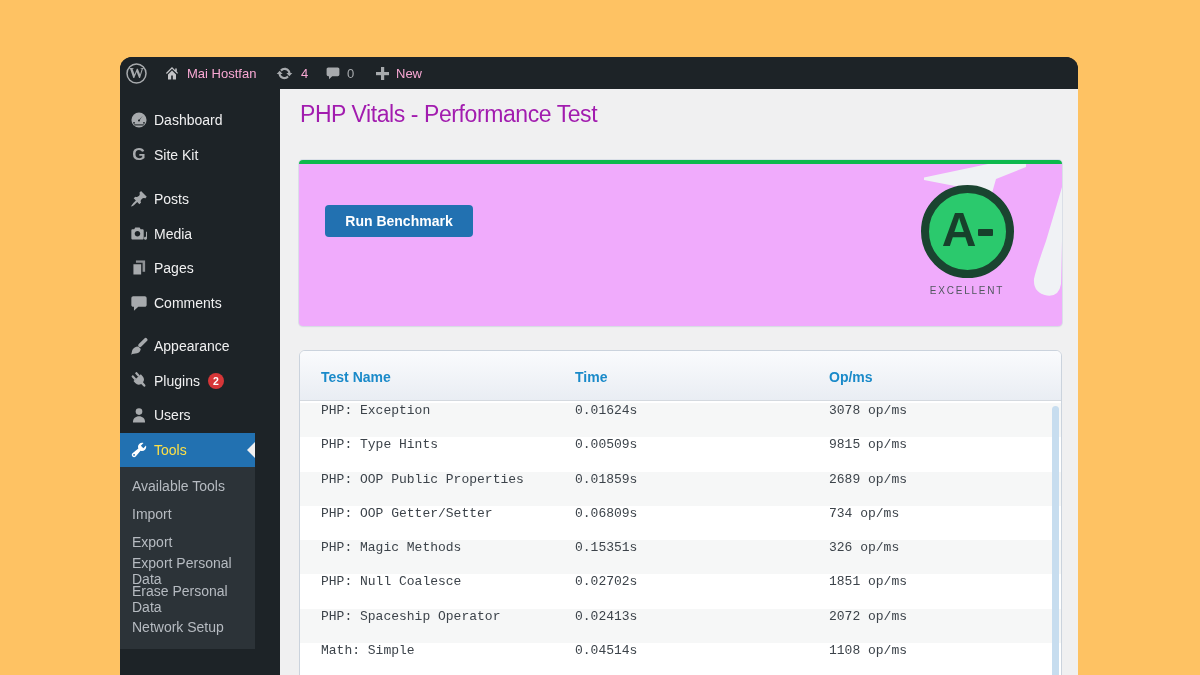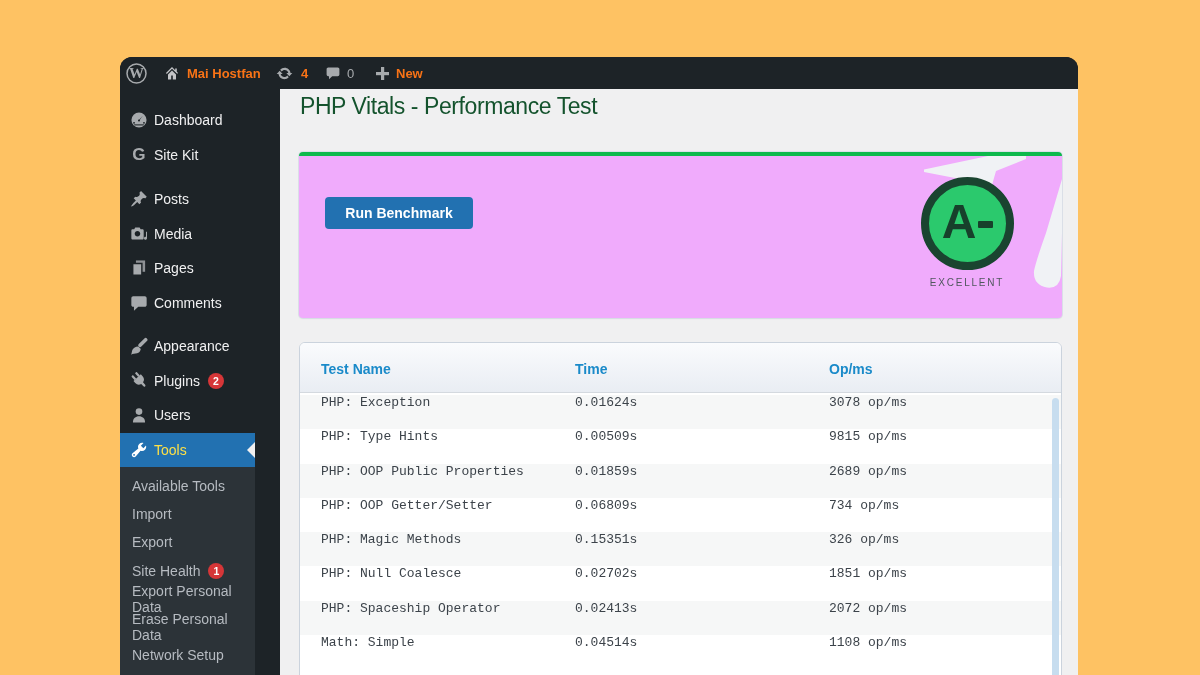--- a/index.html
+++ b/index.html
@@ -2,37 +2,37 @@
 <html><head>
 <meta charset="utf-8">
 <style>
 *{margin:0;padding:0;box-sizing:border-box}
 html,body{width:1200px;height:675px;overflow:hidden}
 body{background:#fec263;font-family:"Liberation Sans",sans-serif;position:relative}
 .window{position:absolute;left:120px;top:57px;width:958px;height:618px;border-radius:12px 12px 0 0;overflow:hidden;background:#1d2327}
 
 .abar{position:absolute;left:0;top:0;width:100%;height:32px;background:#1d2327;color:#f0f0f1;font-size:13px}
 .abar .it{position:absolute;top:0;height:32px;display:flex;align-items:center}
-.abar .txt{font-weight:700;color:#f97316}
+.abar .txt{font-weight:400;color:#f9a8d4}
 .abar .gtxt{color:#a7aaad;font-weight:400}
 
 .sidebar{position:absolute;left:0;top:32px;bottom:0;width:135px;background:#1d2327}
 .menu{padding-top:14px}
 .mi{height:34.5px;display:flex;align-items:center;padding-left:10px;color:#f0f0f1;font-size:14px;font-weight:500;position:relative}
 .mi svg{width:18px;height:18px;flex:0 0 18px;margin-right:6px}
 .sep1{height:10px}
 .sep2{height:9px}
 .mi.sel{background:#2271b1;color:#fde047}
 .mi.sel:after{content:'';position:absolute;right:0;top:50%;margin-top:-8px;border:8px solid transparent;border-right-color:#f0f0f1}
 .badge{margin-left:8px;min-width:16px;height:16px;border-radius:8px;background:#d63638;color:#fff;font-size:10.5px;font-weight:600;display:inline-flex;align-items:center;justify-content:center;padding:0 4px}
 .submenu{background:#2c3338;padding:5px 0 8px}
 .si{height:28.2px;display:flex;align-items:center;padding-left:12px;color:#b6bbc1;font-size:14px;font-weight:500}
 
 .content{position:absolute;left:160px;right:0;top:32px;bottom:0;background:#f0f0f1;overflow:hidden}
-h1{font-size:23px;font-weight:400;color:#14532d;padding:2px 0 0 20px;line-height:31px;letter-spacing:-.42px}
+h1{font-size:23px;font-weight:400;color:#a21caf;padding:10px 0 0 20px;line-height:31px;letter-spacing:-.42px}
 .card1{position:relative;margin:30px 16px 0 19px;height:166px;background:#f0abfc;border-top:4.5px solid #0db94c;border-radius:4px;box-shadow:0 0 0 1px rgba(205,214,226,.6),0 1px 2px rgba(0,0,0,.05);overflow:hidden}
 .btn{position:absolute;left:26px;top:41px;width:148px;height:32px;background:#2271b1;color:#fff;border-radius:4px;font-size:14px;font-weight:600;display:flex;align-items:center;justify-content:center}
 .grade{position:absolute;left:622px;top:21px;width:93px;height:93px;border-radius:50%;border:8px solid #1a4430;background:#2bc96d;display:flex;align-items:center;justify-content:center;font-size:48px;font-weight:700;color:#17402b}
 .minus{display:inline-block;width:15px;height:7px;background:#17402b;margin-left:2px;margin-top:2px;border-radius:1px}
 .gl{position:absolute;left:592px;top:121px;width:152px;text-align:center;font-size:10px;letter-spacing:1.8px;color:#50575e}
 .wm{position:absolute;right:0;top:0;height:100%;width:240px}
 
 .card2{position:relative;margin:24px 16px 0 19px;height:345px;background:#fff;border:1px solid #cbd3dd;border-radius:6px;overflow:hidden}
 .thead{height:50px;padding-top:3px;background:linear-gradient(#fafbfd,#e9edf3);border-bottom:1px solid #d4d9df;display:flex;align-items:center;color:#1a8ac9;font-weight:700;font-size:14px}
 .c1{width:275px;padding-left:21px}
@@ -126,21 +126,20 @@
             <path d="M3.3 17.5c0-3.7 3-6.2 6.7-6.2s6.7 2.5 6.7 6.2v.8H3.3z"></path>
           </svg>Users</div>
       <div class="mi sel"><svg viewBox="0 0 20 20" fill="#ffffff">
             <path d="M16.68 9.77c-1.34 1.34-3.3 1.67-4.95.99l-5.41 6.52c-.99.99-2.59.99-3.58 0s-.99-2.59 0-3.57l6.52-5.42c-.68-1.65-.35-3.61.99-4.95 1.28-1.28 3.12-1.62 4.72-1.06l-2.89 2.89 2.82 2.82 2.86-2.87c.53 1.58.18 3.39-1.08 4.65zM3.81 16.21c.4.39 1.04.39 1.43 0 .4-.4.4-1.04 0-1.43-.39-.4-1.03-.4-1.43 0-.39.39-.39 1.03 0 1.43z"></path>
           </svg>Tools</div>
     </div>
     <div class="submenu">
       <div class="si">Available Tools</div>
       <div class="si">Import</div>
       <div class="si">Export</div>
-      <div class="si">Site Health<span class="badge">1</span></div>
       <div class="si">Export Personal Data</div>
       <div class="si">Erase Personal Data</div>
       <div class="si">Network Setup</div>
     </div>
   </div>
   <div class="content">
     <h1>PHP Vitals - Performance Test</h1>
     <div class="card1">
       <svg class="wm" width="763" height="162" viewBox="0 0 763 162" style="position:absolute;left:0;top:0;width:763px;height:162px">
           <g fill="#f0f2f5">

